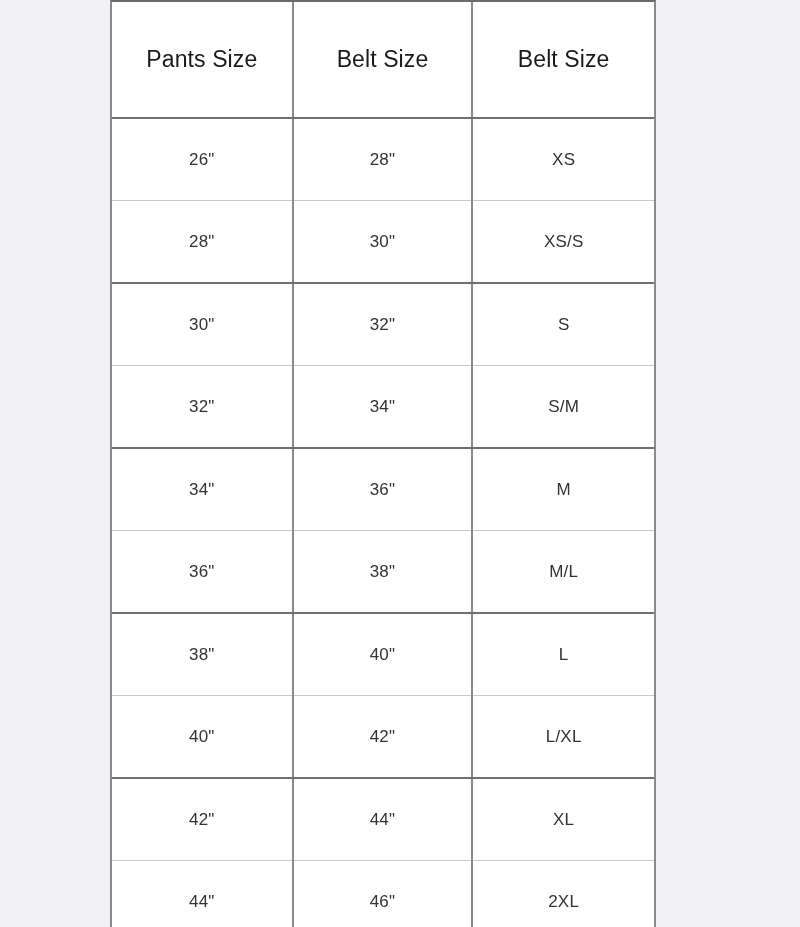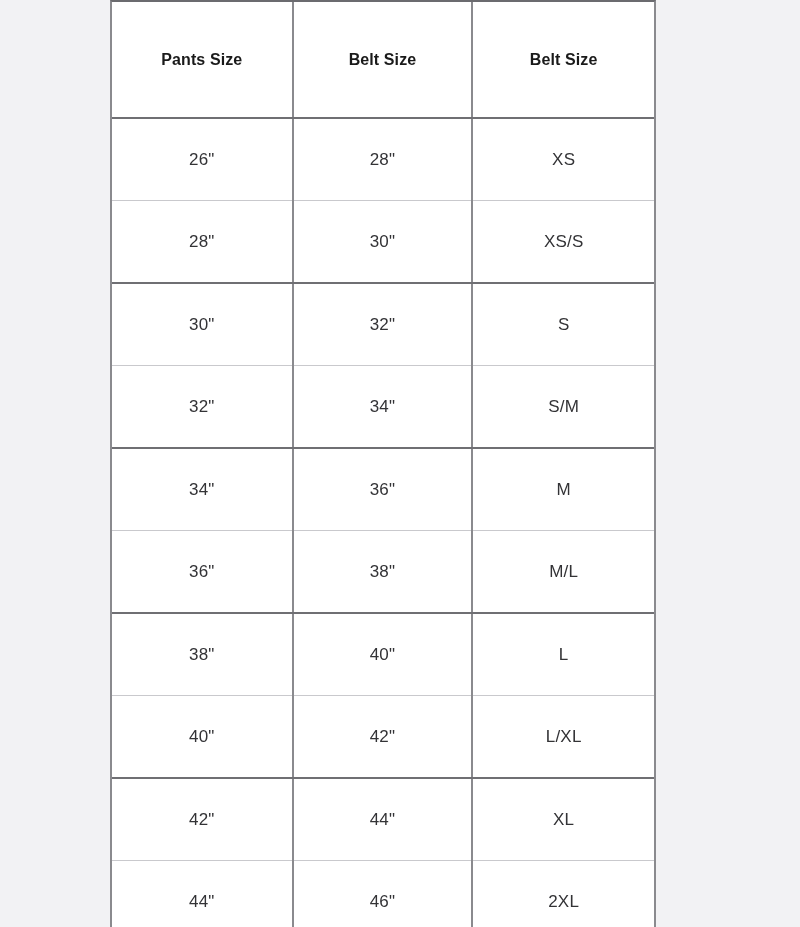--- a/index.html
+++ b/index.html
@@ -57,22 +57,22 @@
     padding: 0 4px;
     background: #ffffff;
   }
   table.size-table th:last-child,
   table.size-table td:last-child {
     border-right: none;
   }
 
   table.size-table thead th {
     height: 115px;
-    font-size: 16px;
-    font-weight: bold;
+    font-size: 23px;
+    font-weight: normal;
     color: #1a1a1a;
     letter-spacing: 0.1px;
     border-bottom: 2px solid #6f6f73;
   }
 
   table.size-table tbody td {
     height: 81px;
     font-size: 17px;
     font-weight: normal;
     color: #333336;

